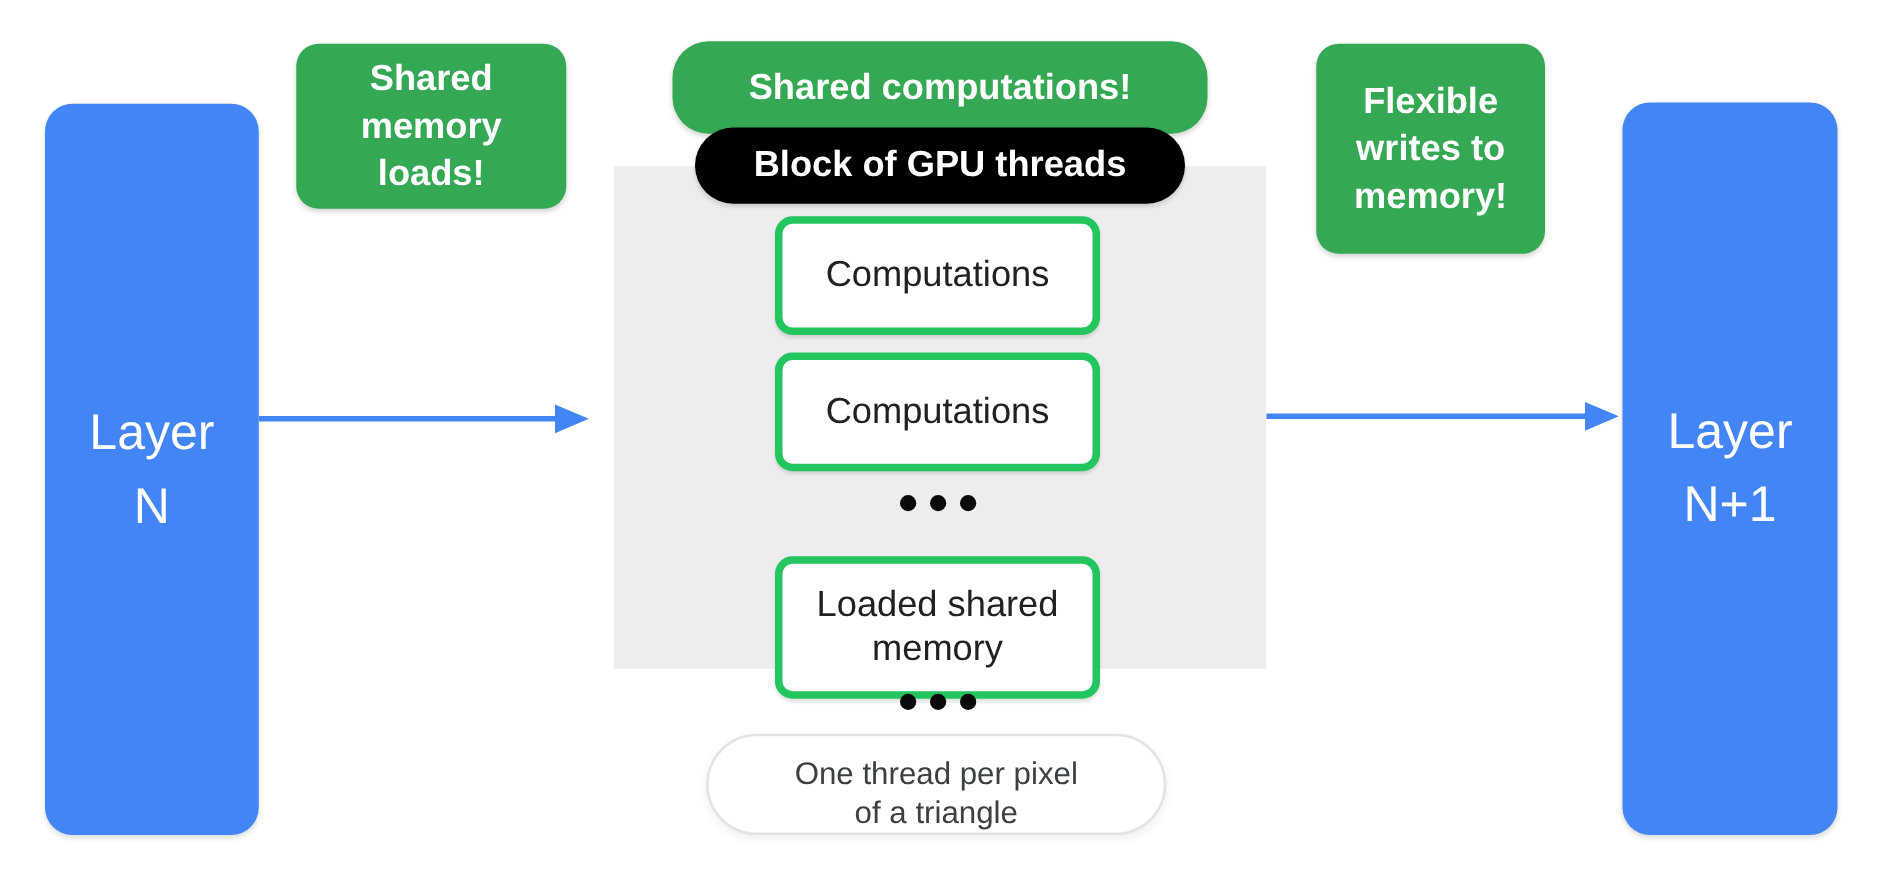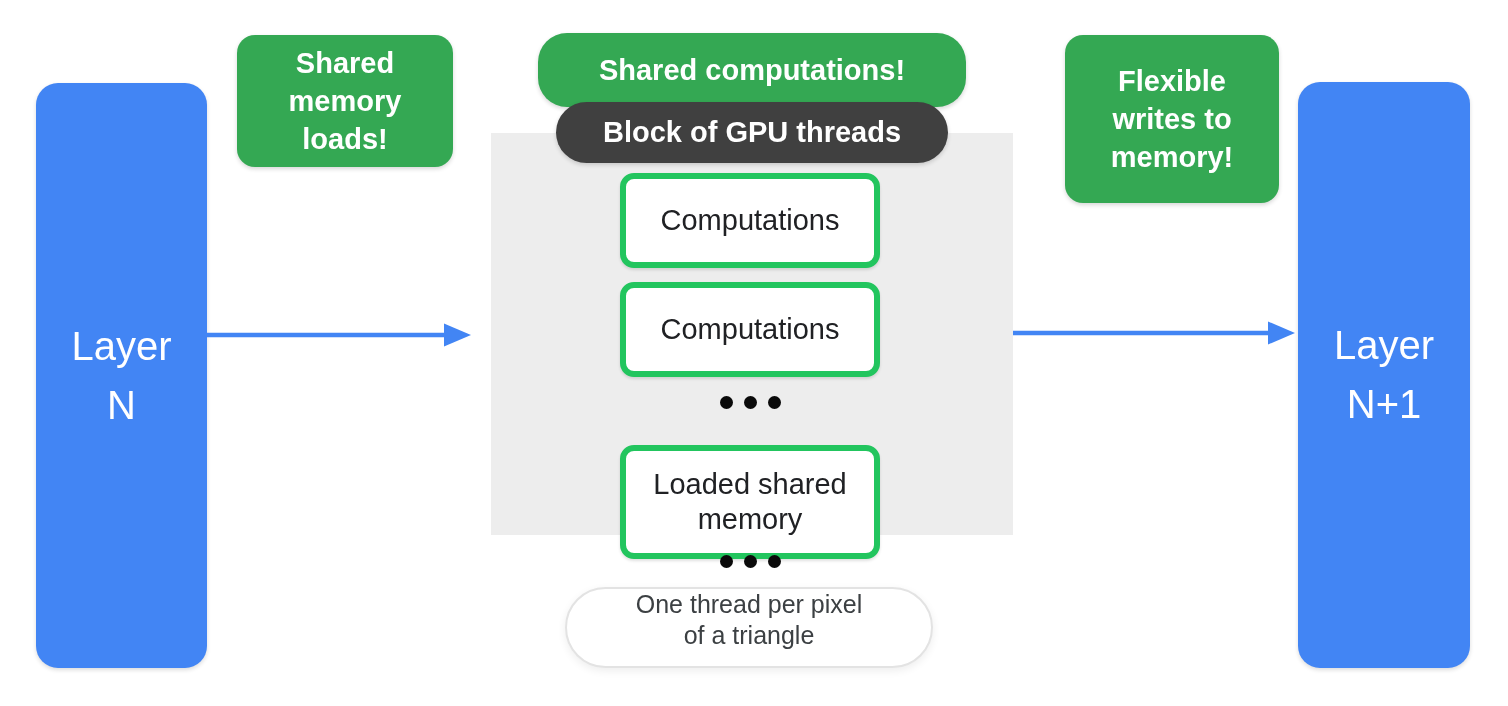--- a/index.html
+++ b/index.html
@@ -39,33 +39,33 @@
     align-items: center;
     justify-content: center;
     color: #ffffff;
     font-weight: bold;
     font-size: 29px;
     line-height: 38px;
     text-align: center;
     box-shadow: 0 2px 4px rgba(0,0,0,0.16);
   }
   #callout-left  { left: 237px;  top: 35px; width: 216px; height: 132px; }
-  #callout-right { left: 1053px; top: 35px; width: 214px; height: 168px; margin-left: 12px; }
+  #callout-right { left: 1053px; top: 35px; width: 183px; height: 168px; }
   #callout-top   { left: 538px;  top: 33px; width: 428px; height: 74px; border-radius: 29px; }
 
   
   .gray-box {
     position: absolute;
     left: 491px; top: 133px; width: 522px; height: 402px;
     background: #EDEDED;
   }
   .blue-pill {
     position: absolute;
     left: 556px; top: 102px; width: 392px; height: 61px;
-    background: #404040;
+    background: #000000;
     border-radius: 31px;
     display: flex;
     align-items: center;
     justify-content: center;
     color: #ffffff;
     font-weight: bold;
     font-size: 29px;
     box-shadow: 0 2px 4px rgba(0,0,0,0.16);
   }
 
@@ -105,21 +105,21 @@
   
   .footnote-pill {
     position: absolute;
     left: 565px; top: 587px; width: 368px; height: 81px;
     background: #ffffff;
     border: 2px solid #E3E3E3;
     border-radius: 41px;
     box-sizing: border-box;
     box-shadow: 0 3px 8px rgba(0,0,0,0.07);
     display: flex;
-    align-items: flex-start;
+    align-items: flex-end;
     justify-content: center;
     font-size: 25px;
     line-height: 31px;
     color: #3C4043;
     text-align: center;
   }
 
   
   .arrow { position: absolute; }
   #arrow-left  { left: 207px;  top: 320px; }

